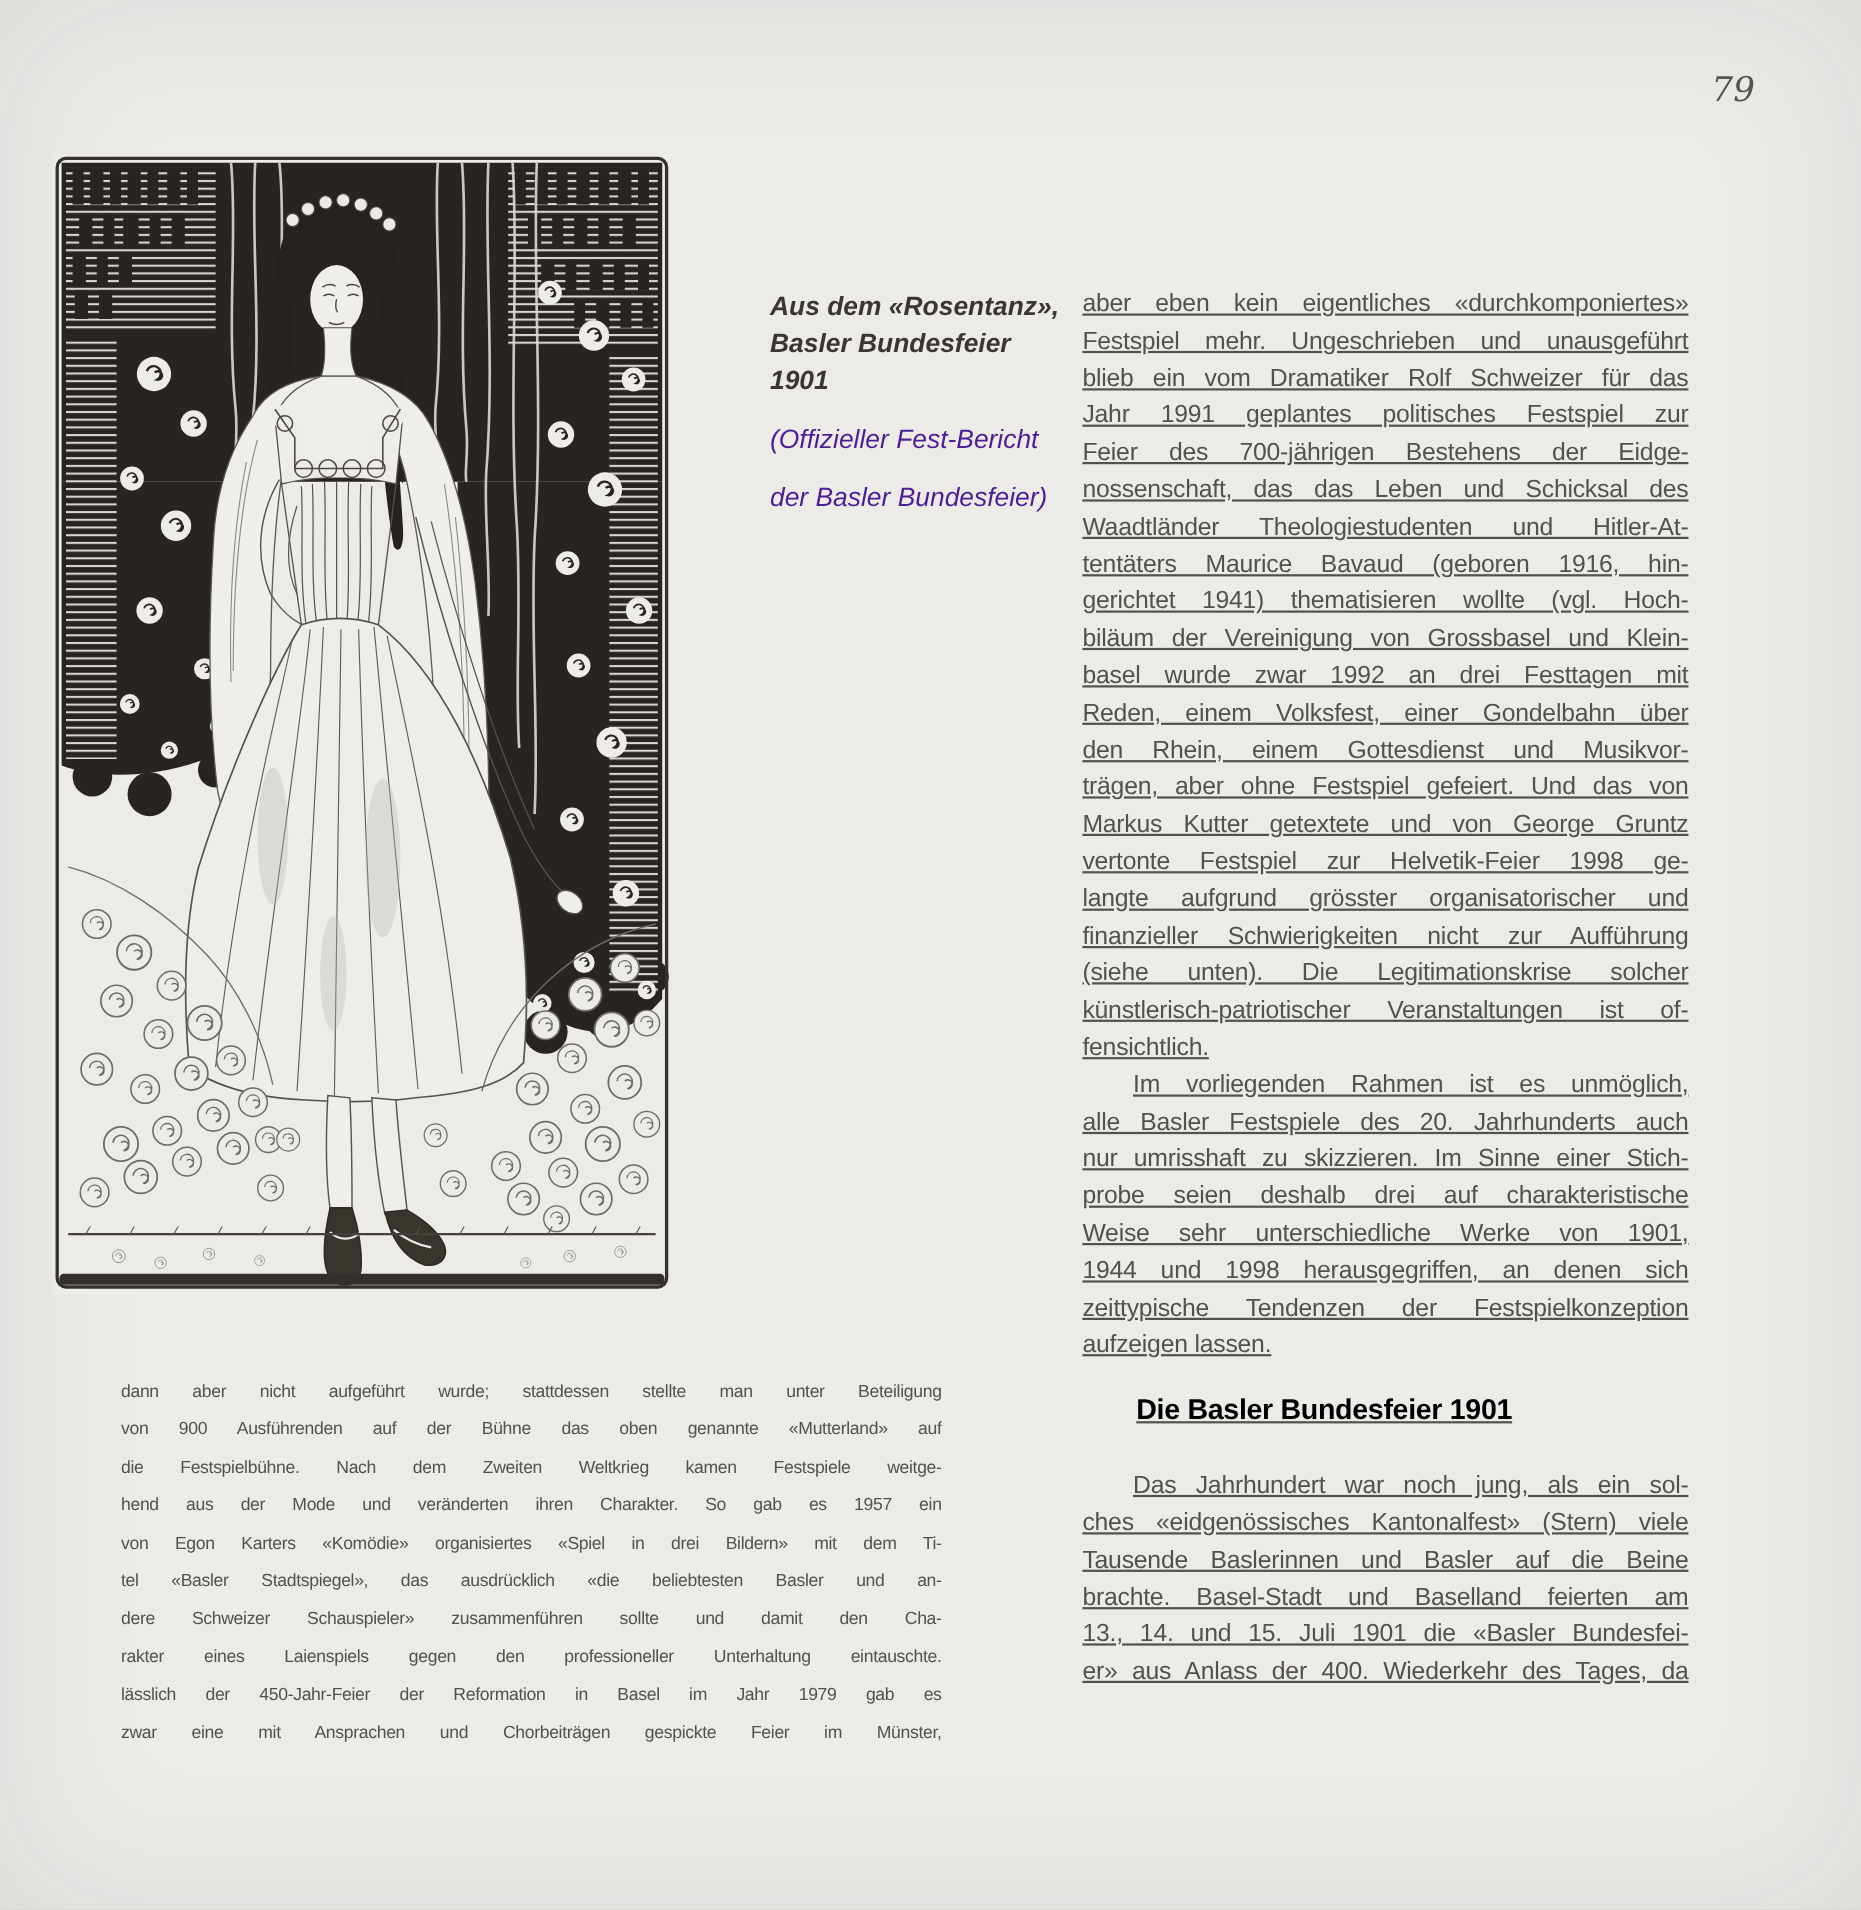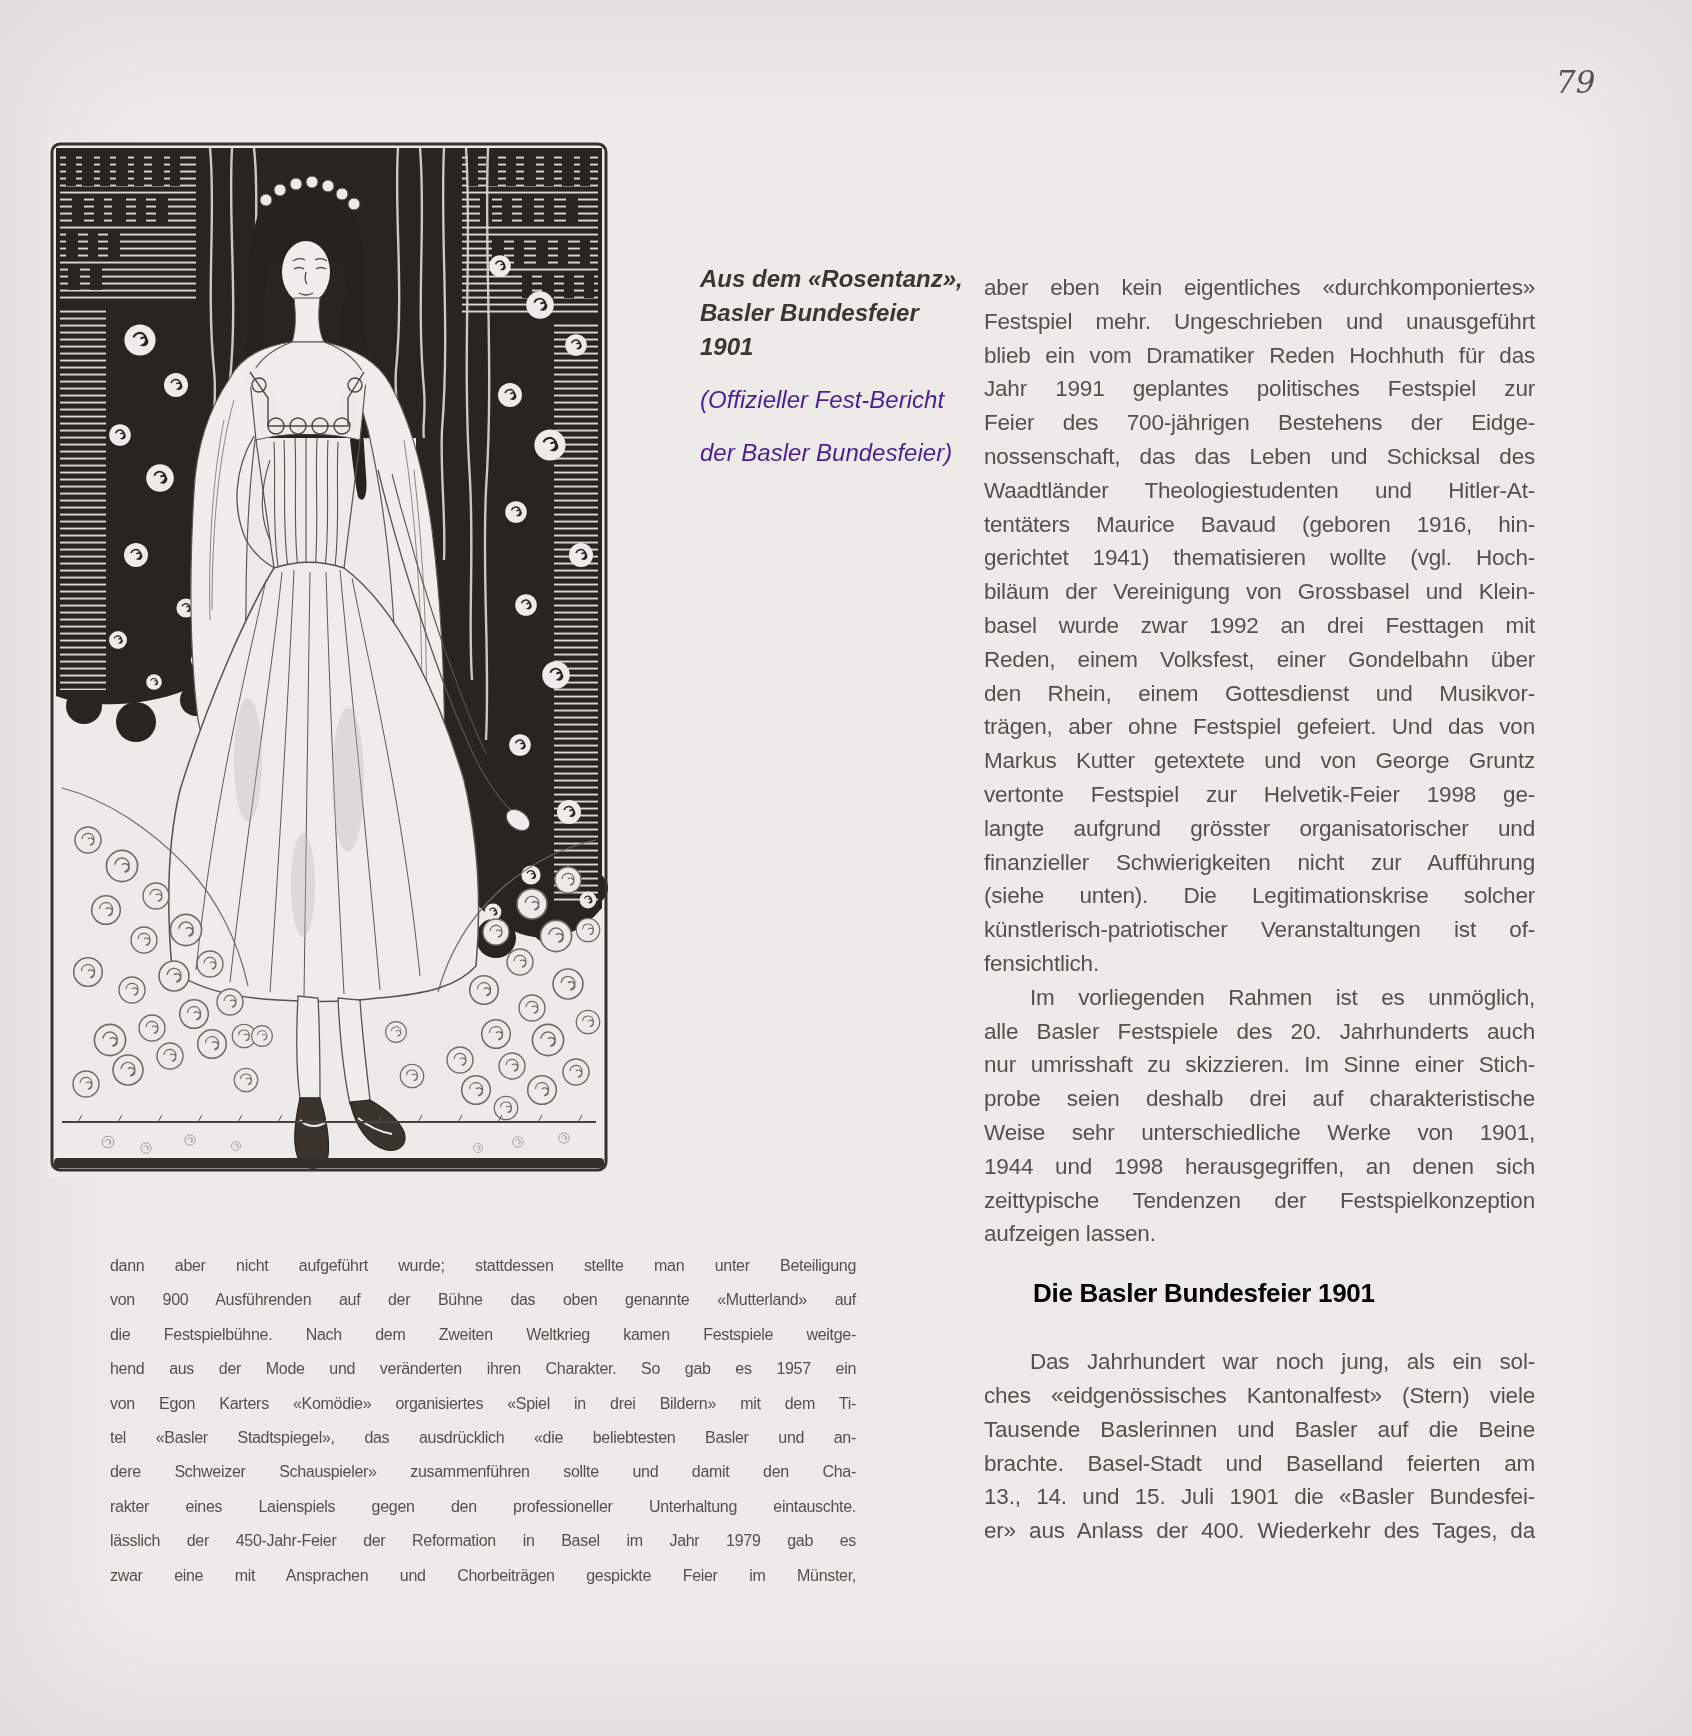--- a/index.html
+++ b/index.html
@@ -18,23 +18,24 @@
   }
   .figure{position:absolute;left:48px;top:140px;width:562px;height:1037px;}
   .figure svg{display:block;width:100%;height:100%;}
   .caption{
     position:absolute;left:700px;top:262px;width:300px;
     font-style:italic;font-size:24px;line-height:34px;
   }
   .caption .t{font-weight:bold;color:#39372f;}
   .caption .s{color:#4c1d95;margin-top:19px;}
   .rcol{
-    position:absolute;left:984px;top:271px;width:551px;
+    position:absolute;left:984px;top:259px;width:551px;
     font-size:22.5px;line-height:33.8px;color:#53514c;
     letter-spacing:-0.2px;
+    text-decoration:underline;
   }
   .bcol{
     position:absolute;left:110px;top:1249px;width:746px;
     font-size:16px;line-height:34.4px;color:#53514c;
     letter-spacing:-0.3px;
   }
   .ln{text-align:justify;text-align-last:left;white-space:normal;}
   .ln.jl{text-align-last:justify;}
   .ln.ind{text-indent:46px;}
   .heading{
@@ -345,21 +346,21 @@
     <div class="t">Basler Bundesfeier</div>
     <div class="t">1901</div>
     <div class="s">(Offizieller Fest-Bericht</div>
     <div class="s">der Basler Bundesfeier)</div>
   </div>
 
   <div class="rcol">
     <div>
         <div class="ln jl">aber eben kein eigentliches «durchkomponiertes»</div>
         <div class="ln jl">Festspiel mehr. Ungeschrieben und unausgeführt</div>
-        <div class="ln jl">blieb ein vom Dramatiker Reden Hochhuth für das</div>
+        <div class="ln jl">blieb ein vom Dramatiker Rolf Schweizer für das</div>
         <div class="ln jl">Jahr 1991 geplantes politisches Festspiel zur</div>
         <div class="ln jl">Feier des 700-jährigen Bestehens der Eidge-</div>
         <div class="ln jl">nossenschaft, das das Leben und Schicksal des</div>
         <div class="ln jl">Waadtländer Theologiestudenten und Hitler-At-</div>
         <div class="ln jl">tentäters Maurice Bavaud (geboren 1916, hin-</div>
         <div class="ln jl">gerichtet 1941) thematisieren wollte (vgl. Hoch-</div>
         <div class="ln jl">biläum der Vereinigung von Grossbasel und Klein-</div>
         <div class="ln jl">basel wurde zwar 1992 an drei Festtagen mit</div>
         <div class="ln jl">Reden, einem Volksfest, einer Gondelbahn über</div>
         <div class="ln jl">den Rhein, einem Gottesdienst und Musikvor-</div>

